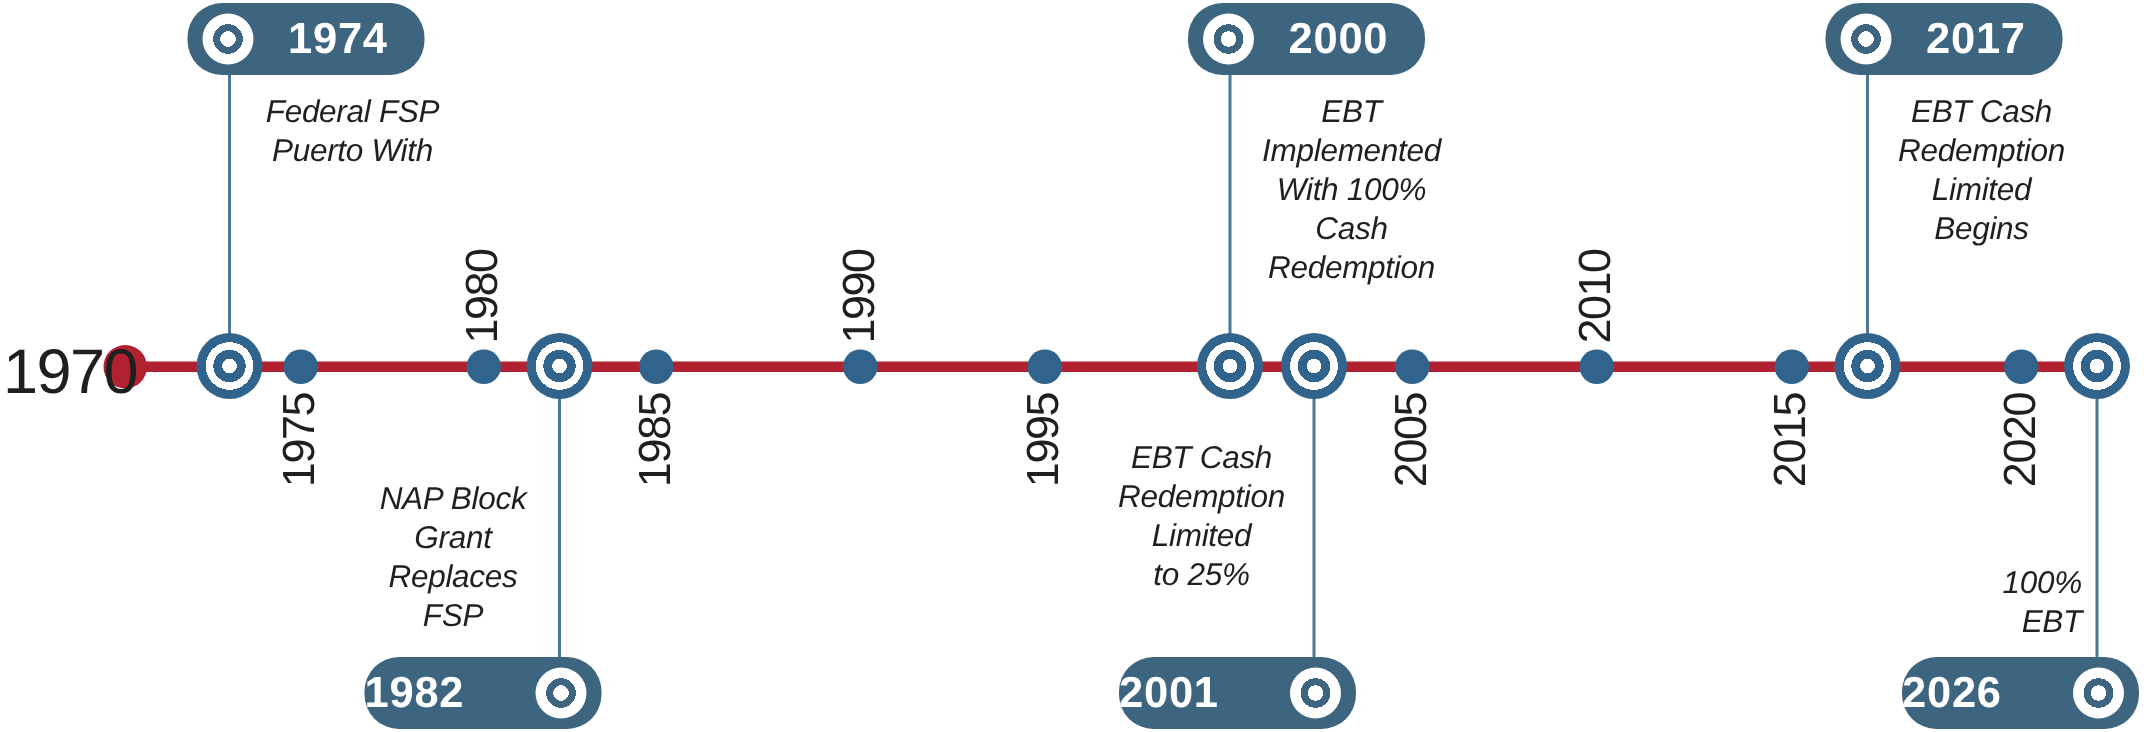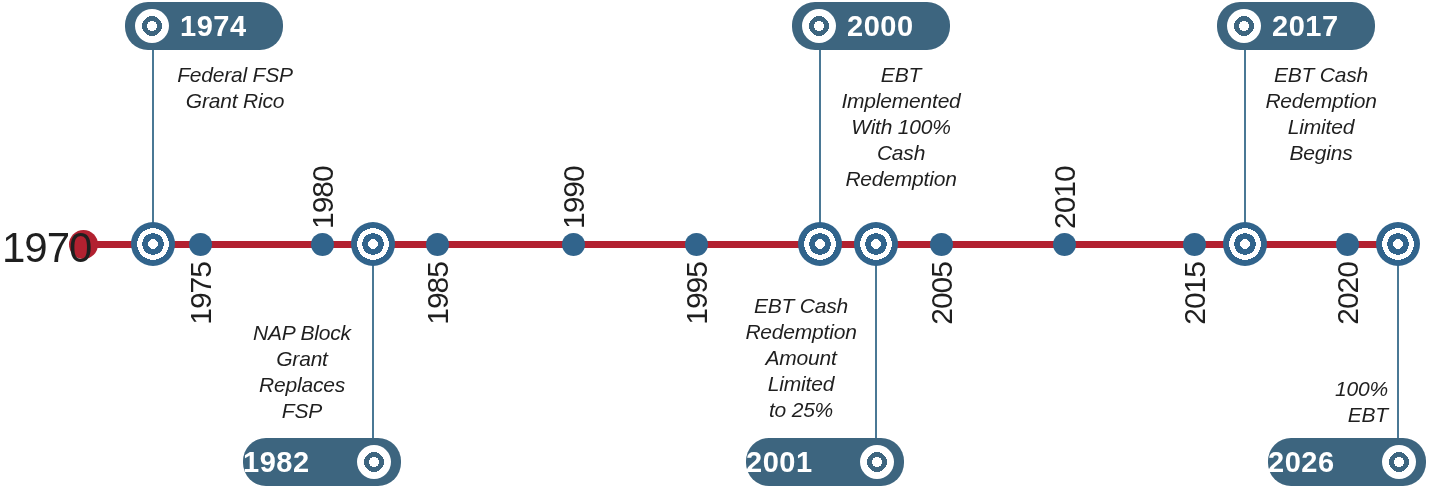--- a/index.html
+++ b/index.html
@@ -77,21 +77,21 @@
     z-index: 3;
   }
 
   .badge {
     position: absolute;
     width: 158px; height: 48px;
     border-radius: 23px;
     background: var(--badge-blue);
     display: flex;
     align-items: center;
-    gap: 11px;
+    gap: 23px;
     z-index: 4;
     box-sizing: border-box;
   }
   .badge.above { justify-content: flex-start; padding-left: 10px; }
   .badge.below { justify-content: space-between;  padding-right: 10px; }
 
   .badge-icon {
     width: 34px; height: 34px;
     border-radius: 50%;
     flex: 0 0 auto;
@@ -148,21 +148,21 @@
     <div class="tick-dot" style="left: 1335.5px; top: 232.5px;"></div>
     <div class="tick-label below" style="left: 1347px; top: 262px;">2020</div>
     <div class="connector" style="left: 152px; top: 46px; height: 198px;"></div>
     <div class="marker" style="left: 131px; top: 222px;"></div>
     <div class="badge above" style="left: 125px; top: 2px;">
       <div class="badge-icon"></div>
       <div class="badge-year">1974</div>
     </div>
     <div class="desc" style="top: 62px; left: 235px; transform: translateX(-50%);">
       <div class="desc-line">Federal FSP</div>
-      <div class="desc-line">Grant Rico</div>
+      <div class="desc-line">Puerto With</div>
     </div>
     <div class="connector" style="left: 372px; top: 244px; height: 196px;"></div>
     <div class="marker" style="left: 351px; top: 222px;"></div>
     <div class="badge below" style="left: 243px; top: 438px;">
       <div class="badge-year">1982</div>
       <div class="badge-icon"></div>
     </div>
     <div class="desc" style="top: 320px; left: 302px; transform: translateX(-50%);">
       <div class="desc-line">NAP Block</div>
       <div class="desc-line">Grant</div>
@@ -184,21 +184,20 @@
     </div>
     <div class="connector" style="left: 875px; top: 244px; height: 196px;"></div>
     <div class="marker" style="left: 854px; top: 222px;"></div>
     <div class="badge below" style="left: 746px; top: 438px;">
       <div class="badge-year">2001</div>
       <div class="badge-icon"></div>
     </div>
     <div class="desc" style="top: 293px; left: 801px; transform: translateX(-50%);">
       <div class="desc-line">EBT Cash</div>
       <div class="desc-line">Redemption</div>
-      <div class="desc-line">Amount</div>
       <div class="desc-line">Limited</div>
       <div class="desc-line">to 25%</div>
     </div>
     <div class="connector" style="left: 1244px; top: 46px; height: 198px;"></div>
     <div class="marker" style="left: 1223px; top: 222px;"></div>
     <div class="badge above" style="left: 1217px; top: 2px;">
       <div class="badge-icon"></div>
       <div class="badge-year">2017</div>
     </div>
     <div class="desc" style="top: 62px; left: 1321px; transform: translateX(-50%);">

